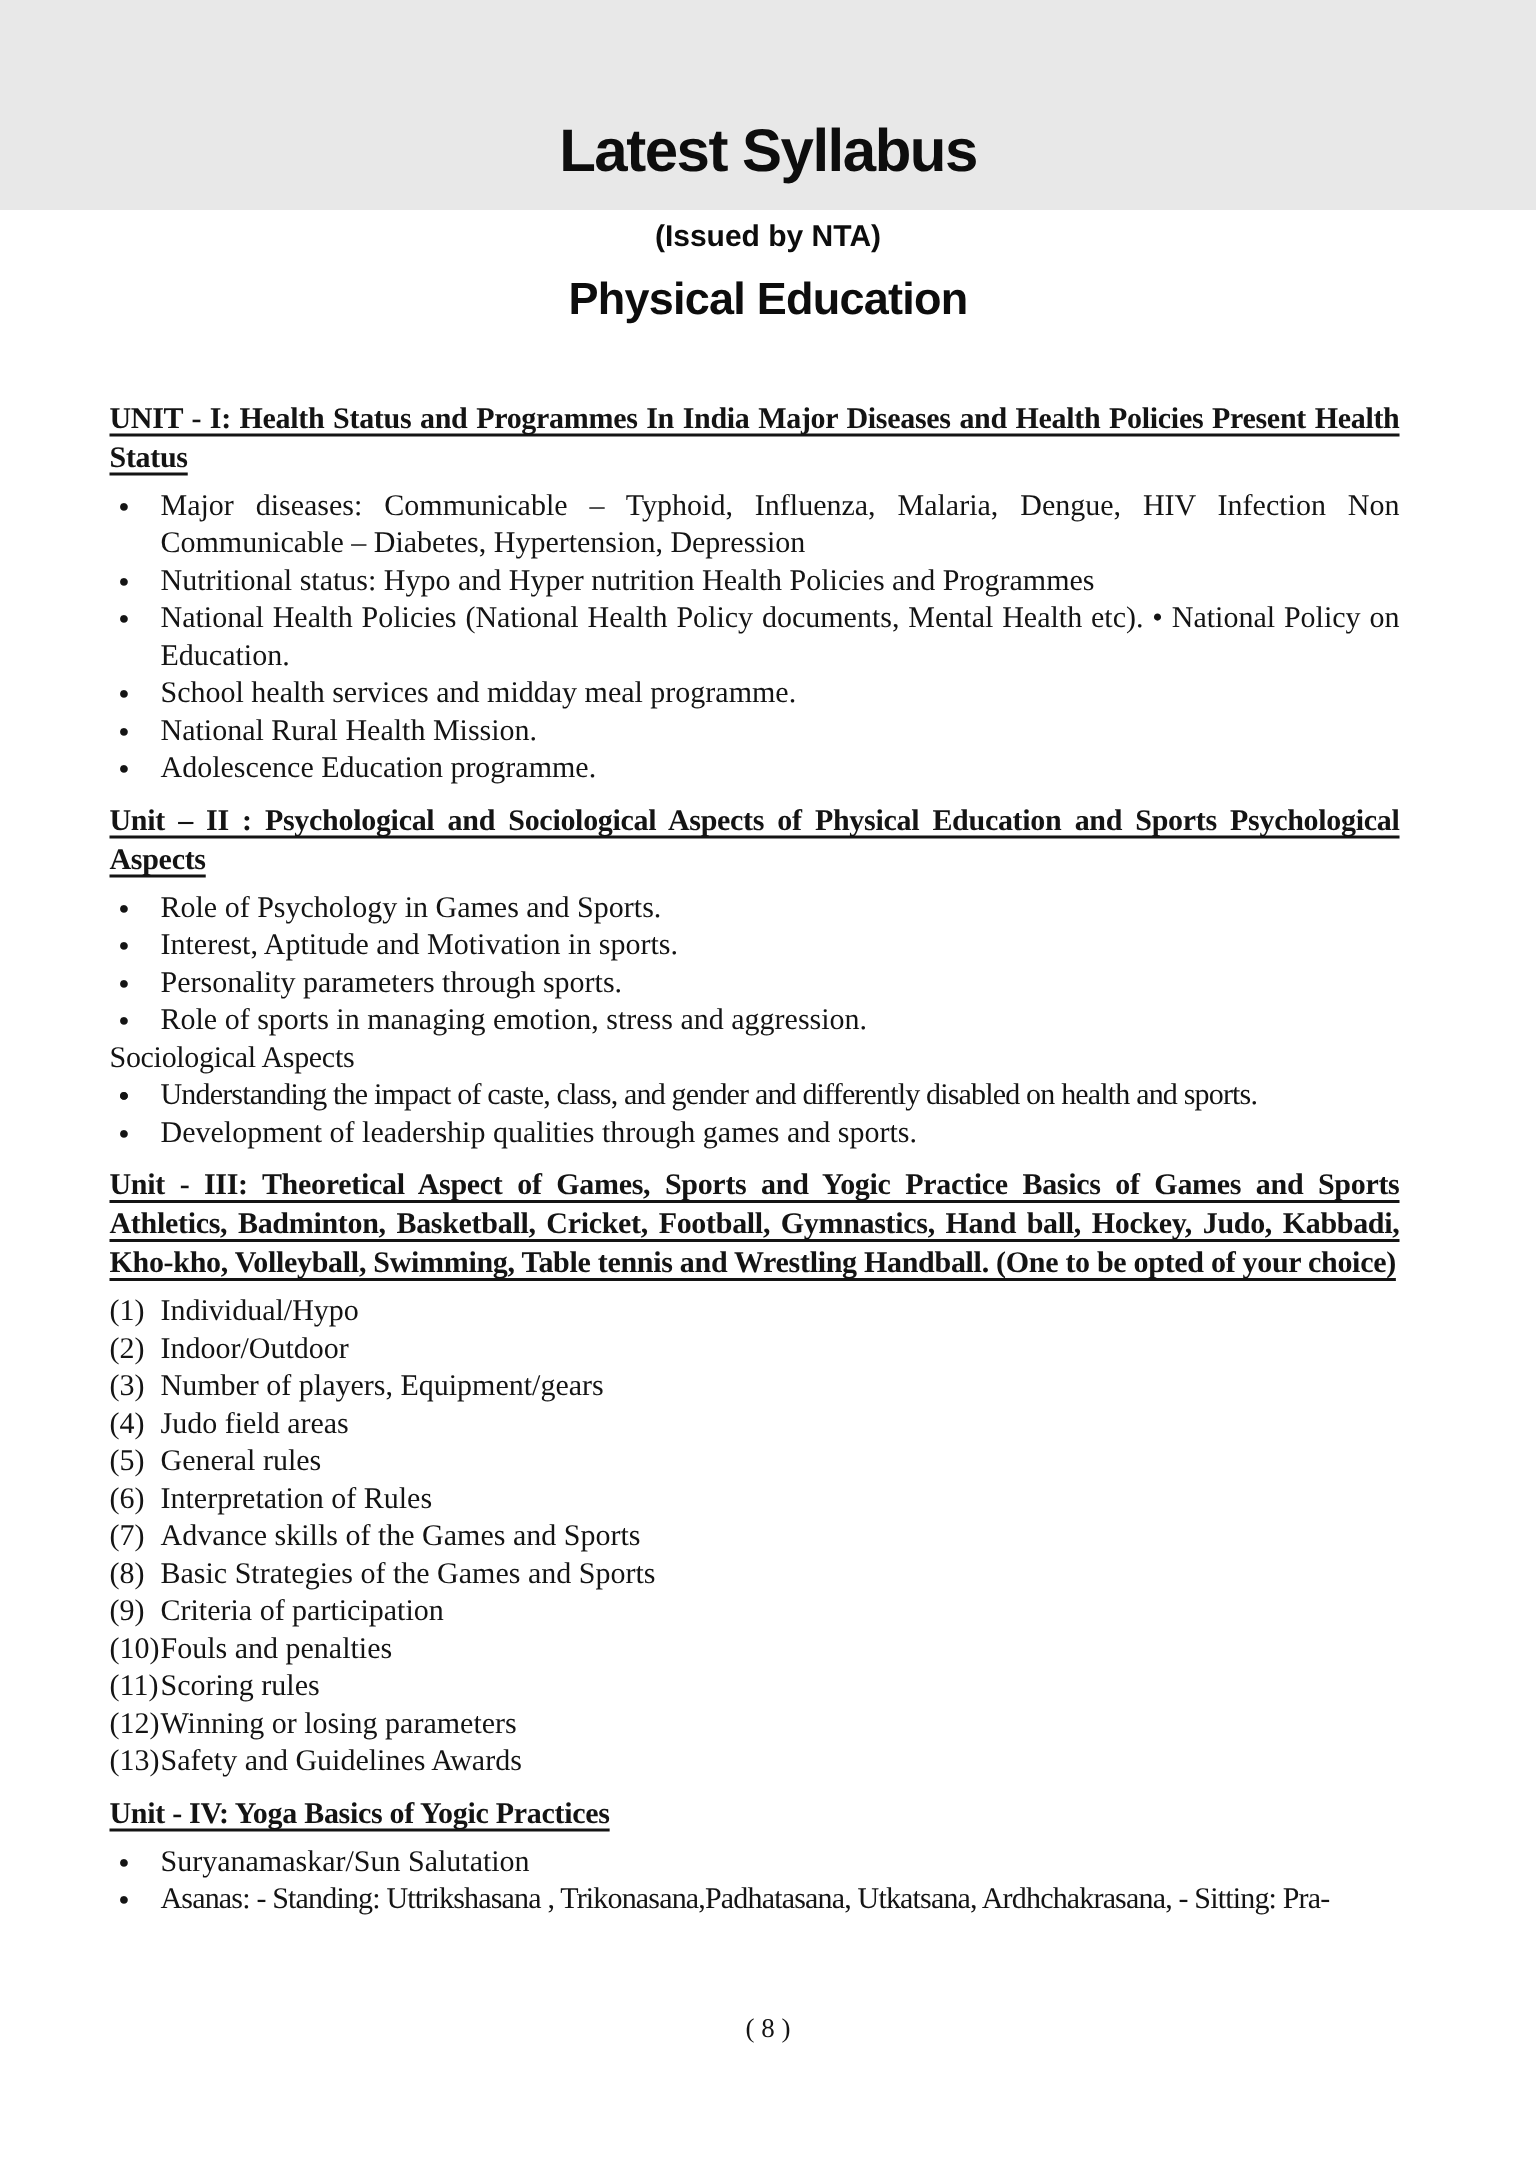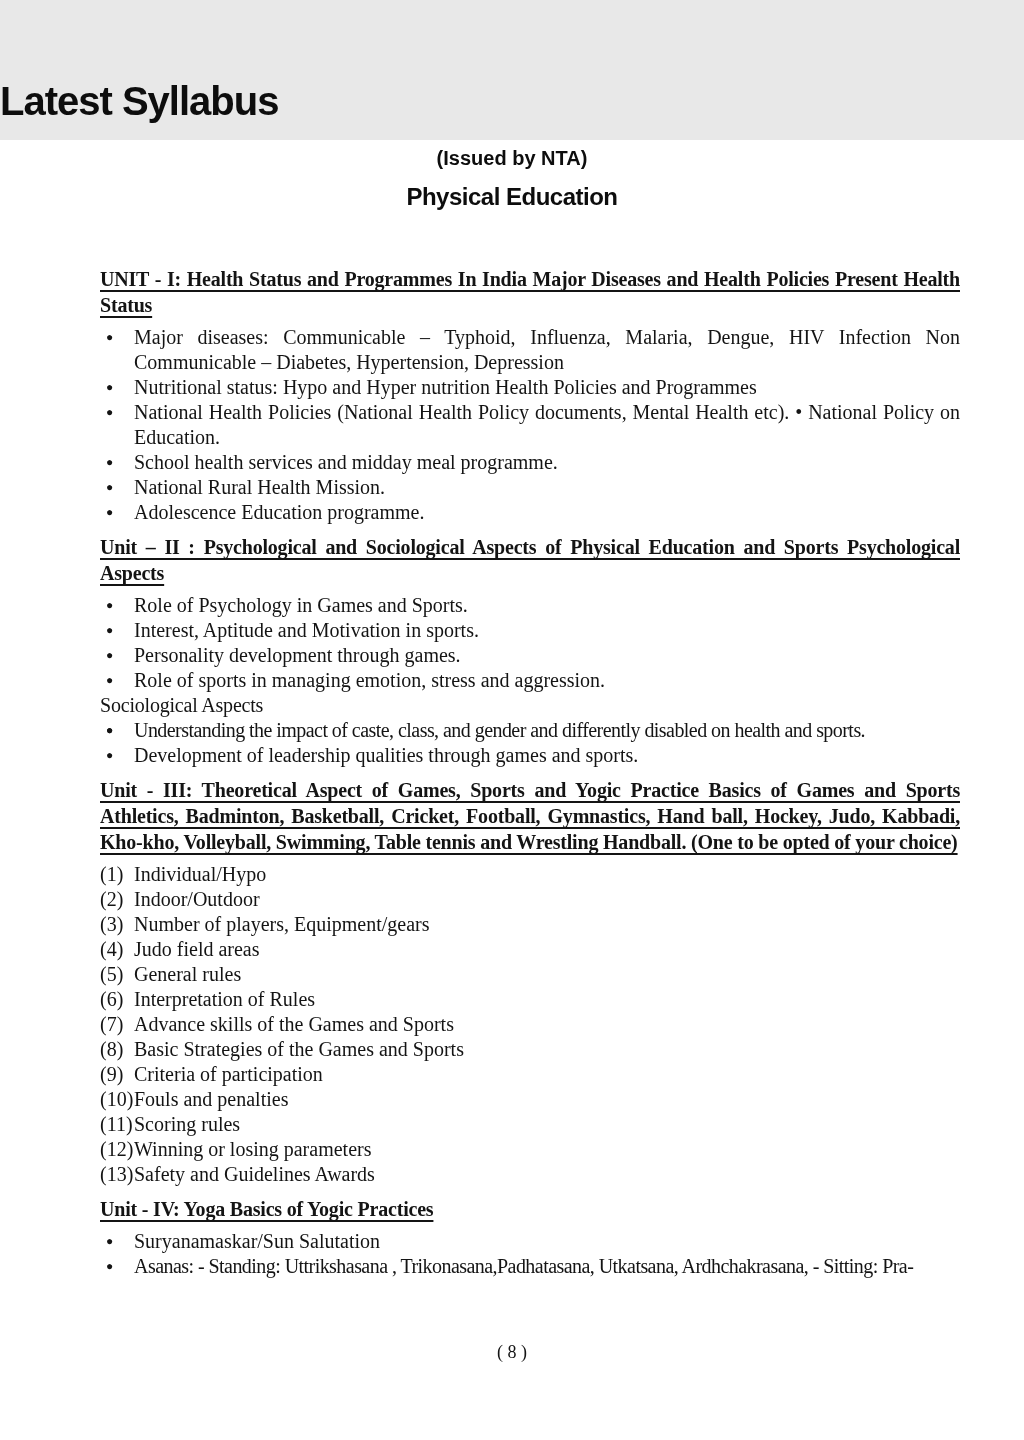--- a/index.html
+++ b/index.html
@@ -14,20 +14,21 @@
   }
   .band {
     position: absolute;
     top: 0; left: 0;
     width: 100%;
     height: 140px;
     background: #e8e8e8;
     box-sizing: border-box;
     display: flex;
     align-items: flex-end;
+    justify-content: center;
     padding-bottom: 16px;
   }
   .band h1 {
     margin: 0;
     font-family: "Liberation Sans", sans-serif;
     font-weight: bold;
     font-size: 40px;
     letter-spacing: -1px;
     color: #0d0d0d;
   }
@@ -41,27 +42,27 @@
     font-size: 20px;
     color: #0d0d0d;
   }
   .subject {
     position: absolute;
     top: 183px; left: 0;
     width: 100%;
     text-align: center;
     font-family: "Liberation Sans", sans-serif;
     font-weight: bold;
-    font-size: 24px;
+    font-size: 30px;
     letter-spacing: -0.5px;
     color: #0d0d0d;
   }
   .content {
     position: absolute;
-    left: 100px;
+    left: 73px;
     top: 257px;
     width: 860px;
     font-size: 20px;
     line-height: 25px;
   }
   h2.unit {
     margin: 9px 0 7px 0;
     font-size: 20px;
     line-height: 26px;
     font-weight: bold;
@@ -140,21 +141,21 @@
         <li><span class="blt">●</span><span>National Rural Health Mission.</span></li>
         <li><span class="blt">●</span><span>Adolescence Education programme.</span></li>
       </ul>
     </section>
 
     <section>
       <h2 class="unit">Unit – II : Psychological and Sociological Aspects of Physical Education and Sports Psychological Aspects</h2>
       <ul class="blist">
         <li><span class="blt">●</span><span>Role of Psychology in Games and Sports.</span></li>
         <li><span class="blt">●</span><span>Interest, Aptitude and Motivation in sports.</span></li>
-        <li><span class="blt">●</span><span>Personality development through games.</span></li>
+        <li><span class="blt">●</span><span>Personality parameters through sports.</span></li>
         <li><span class="blt">●</span><span>Role of sports in managing emotion, stress and aggression.</span></li>
       </ul>
       <h3 class="sub">Sociological Aspects</h3>
       <ul class="blist">
         <li><span class="blt">●</span></li>
         <li class="tight"><span class="blt">●</span><span>Understanding the impact of caste, class, and gender and differently disabled on health and sports.</span></li>
         <li><span class="blt">●</span><span>Development of leadership qualities through games and sports.</span></li>
       </ul>
     </section>
 

